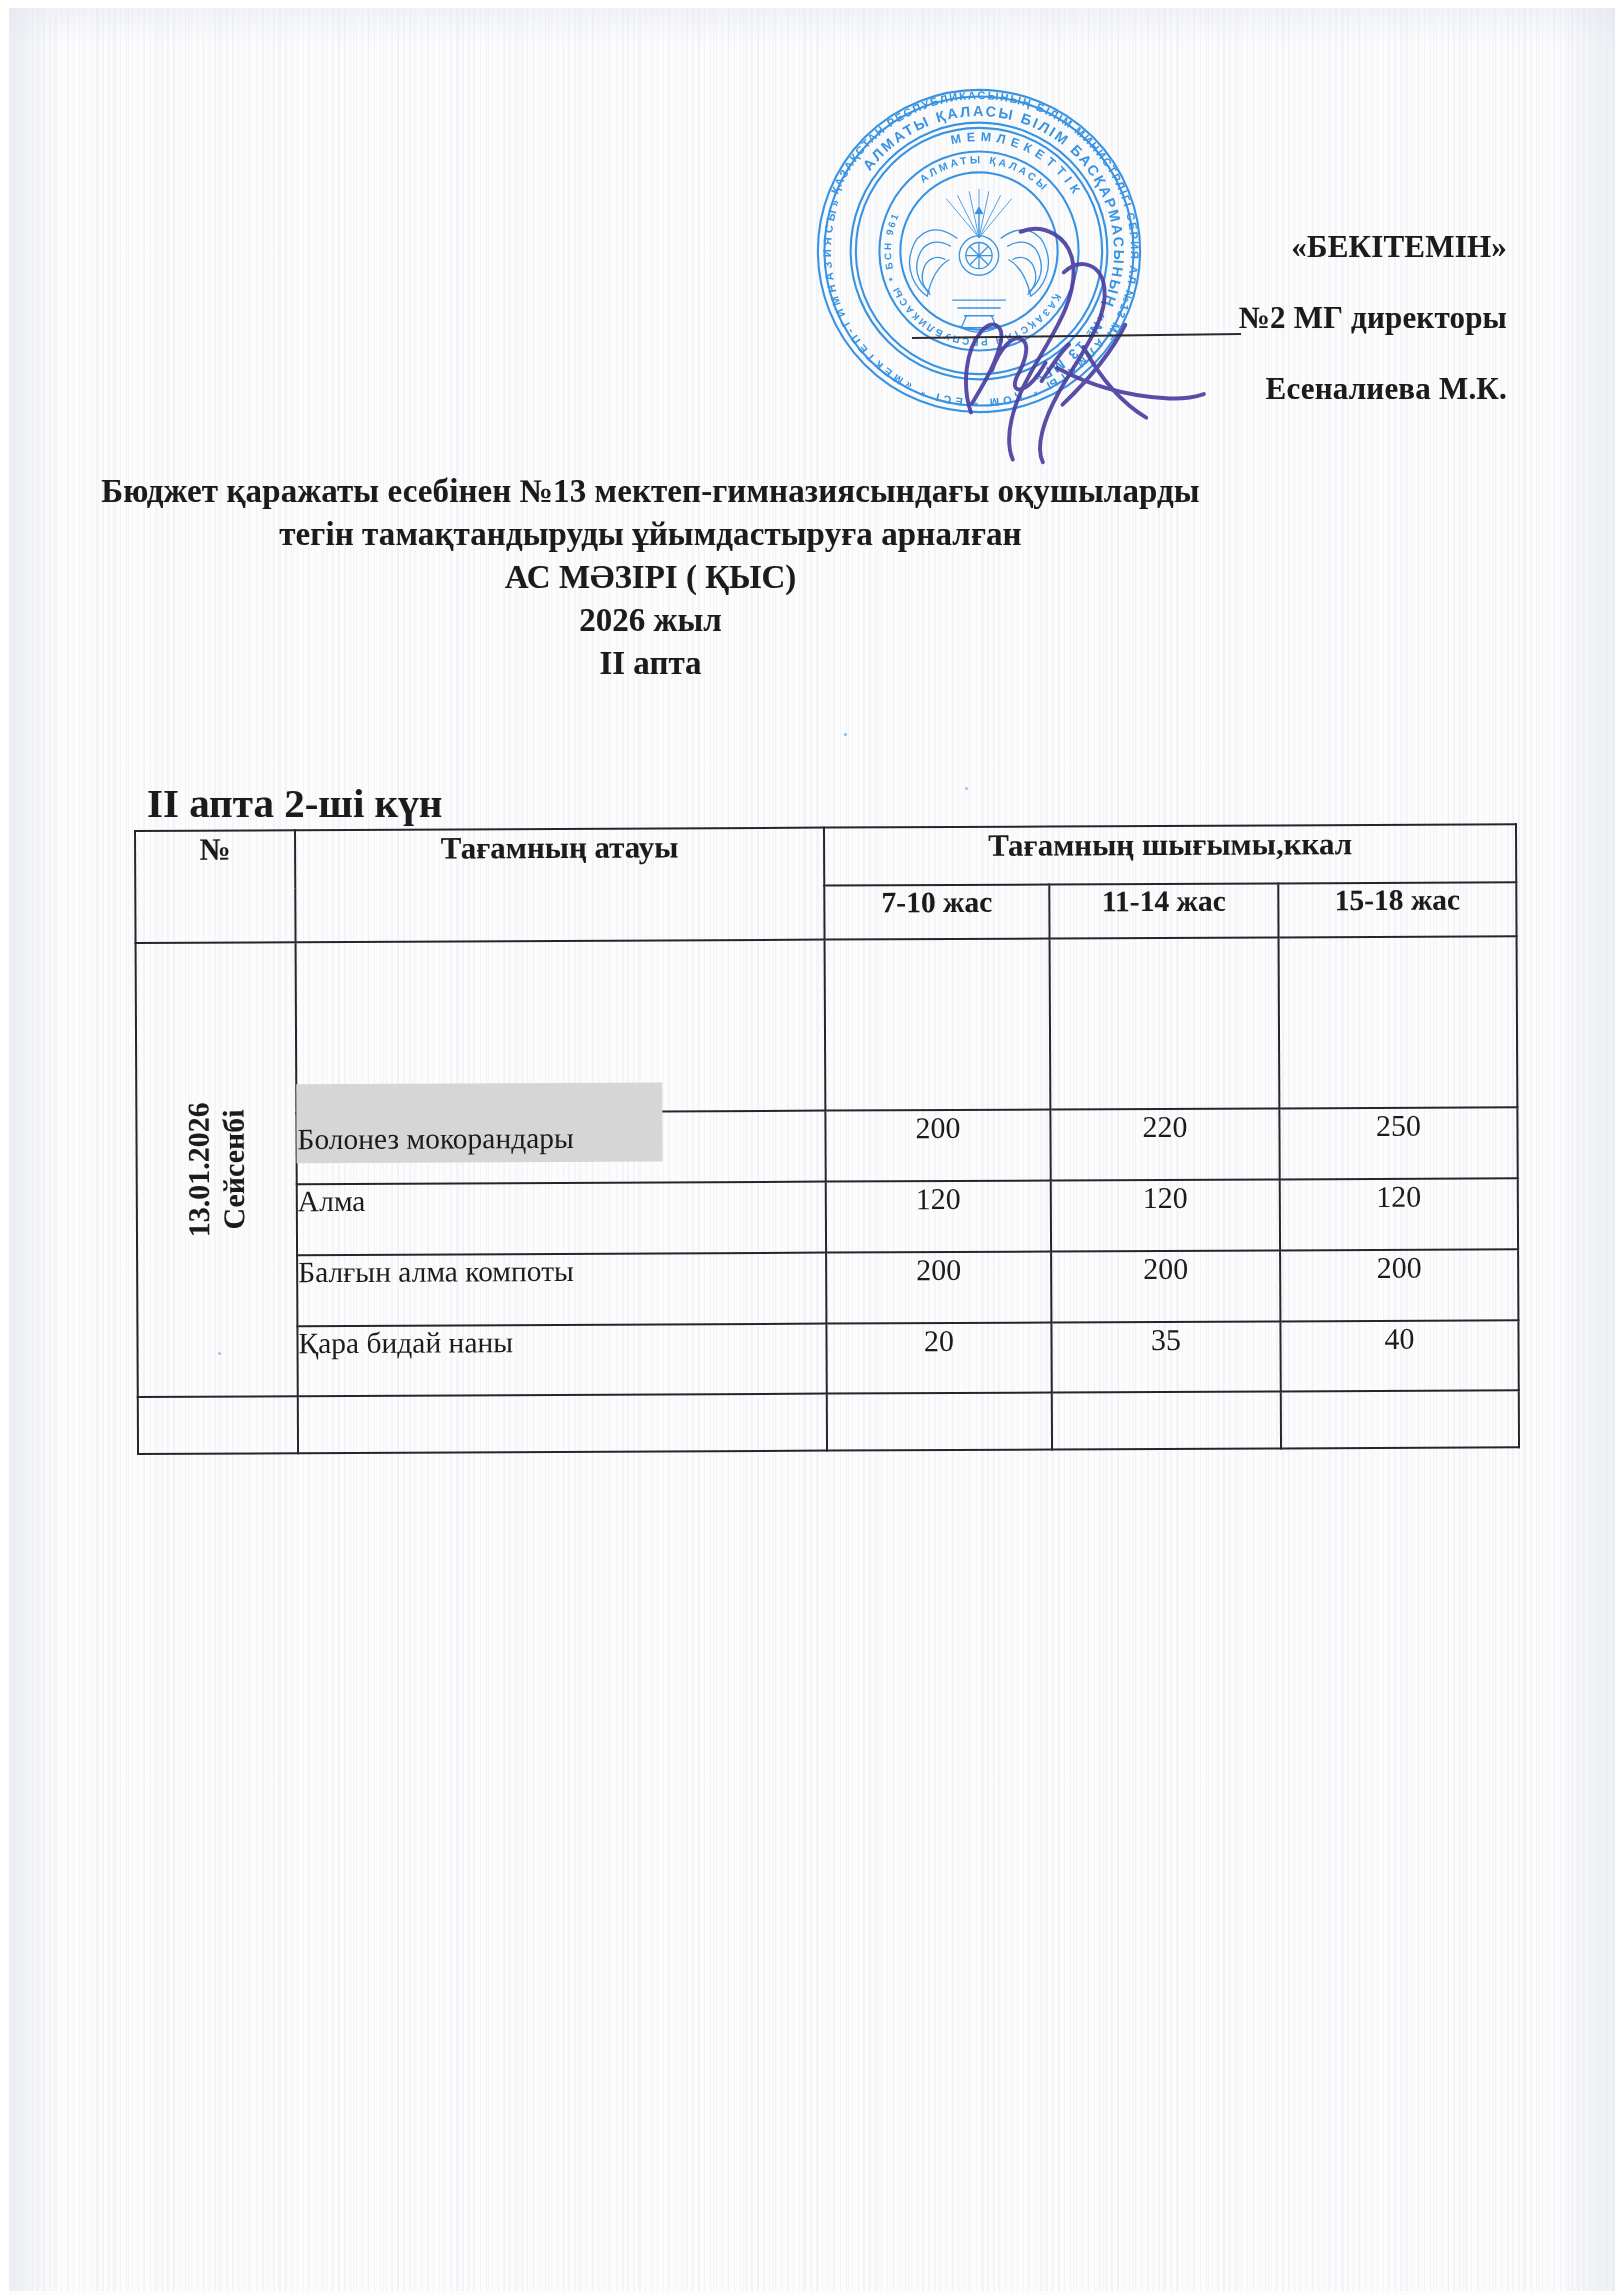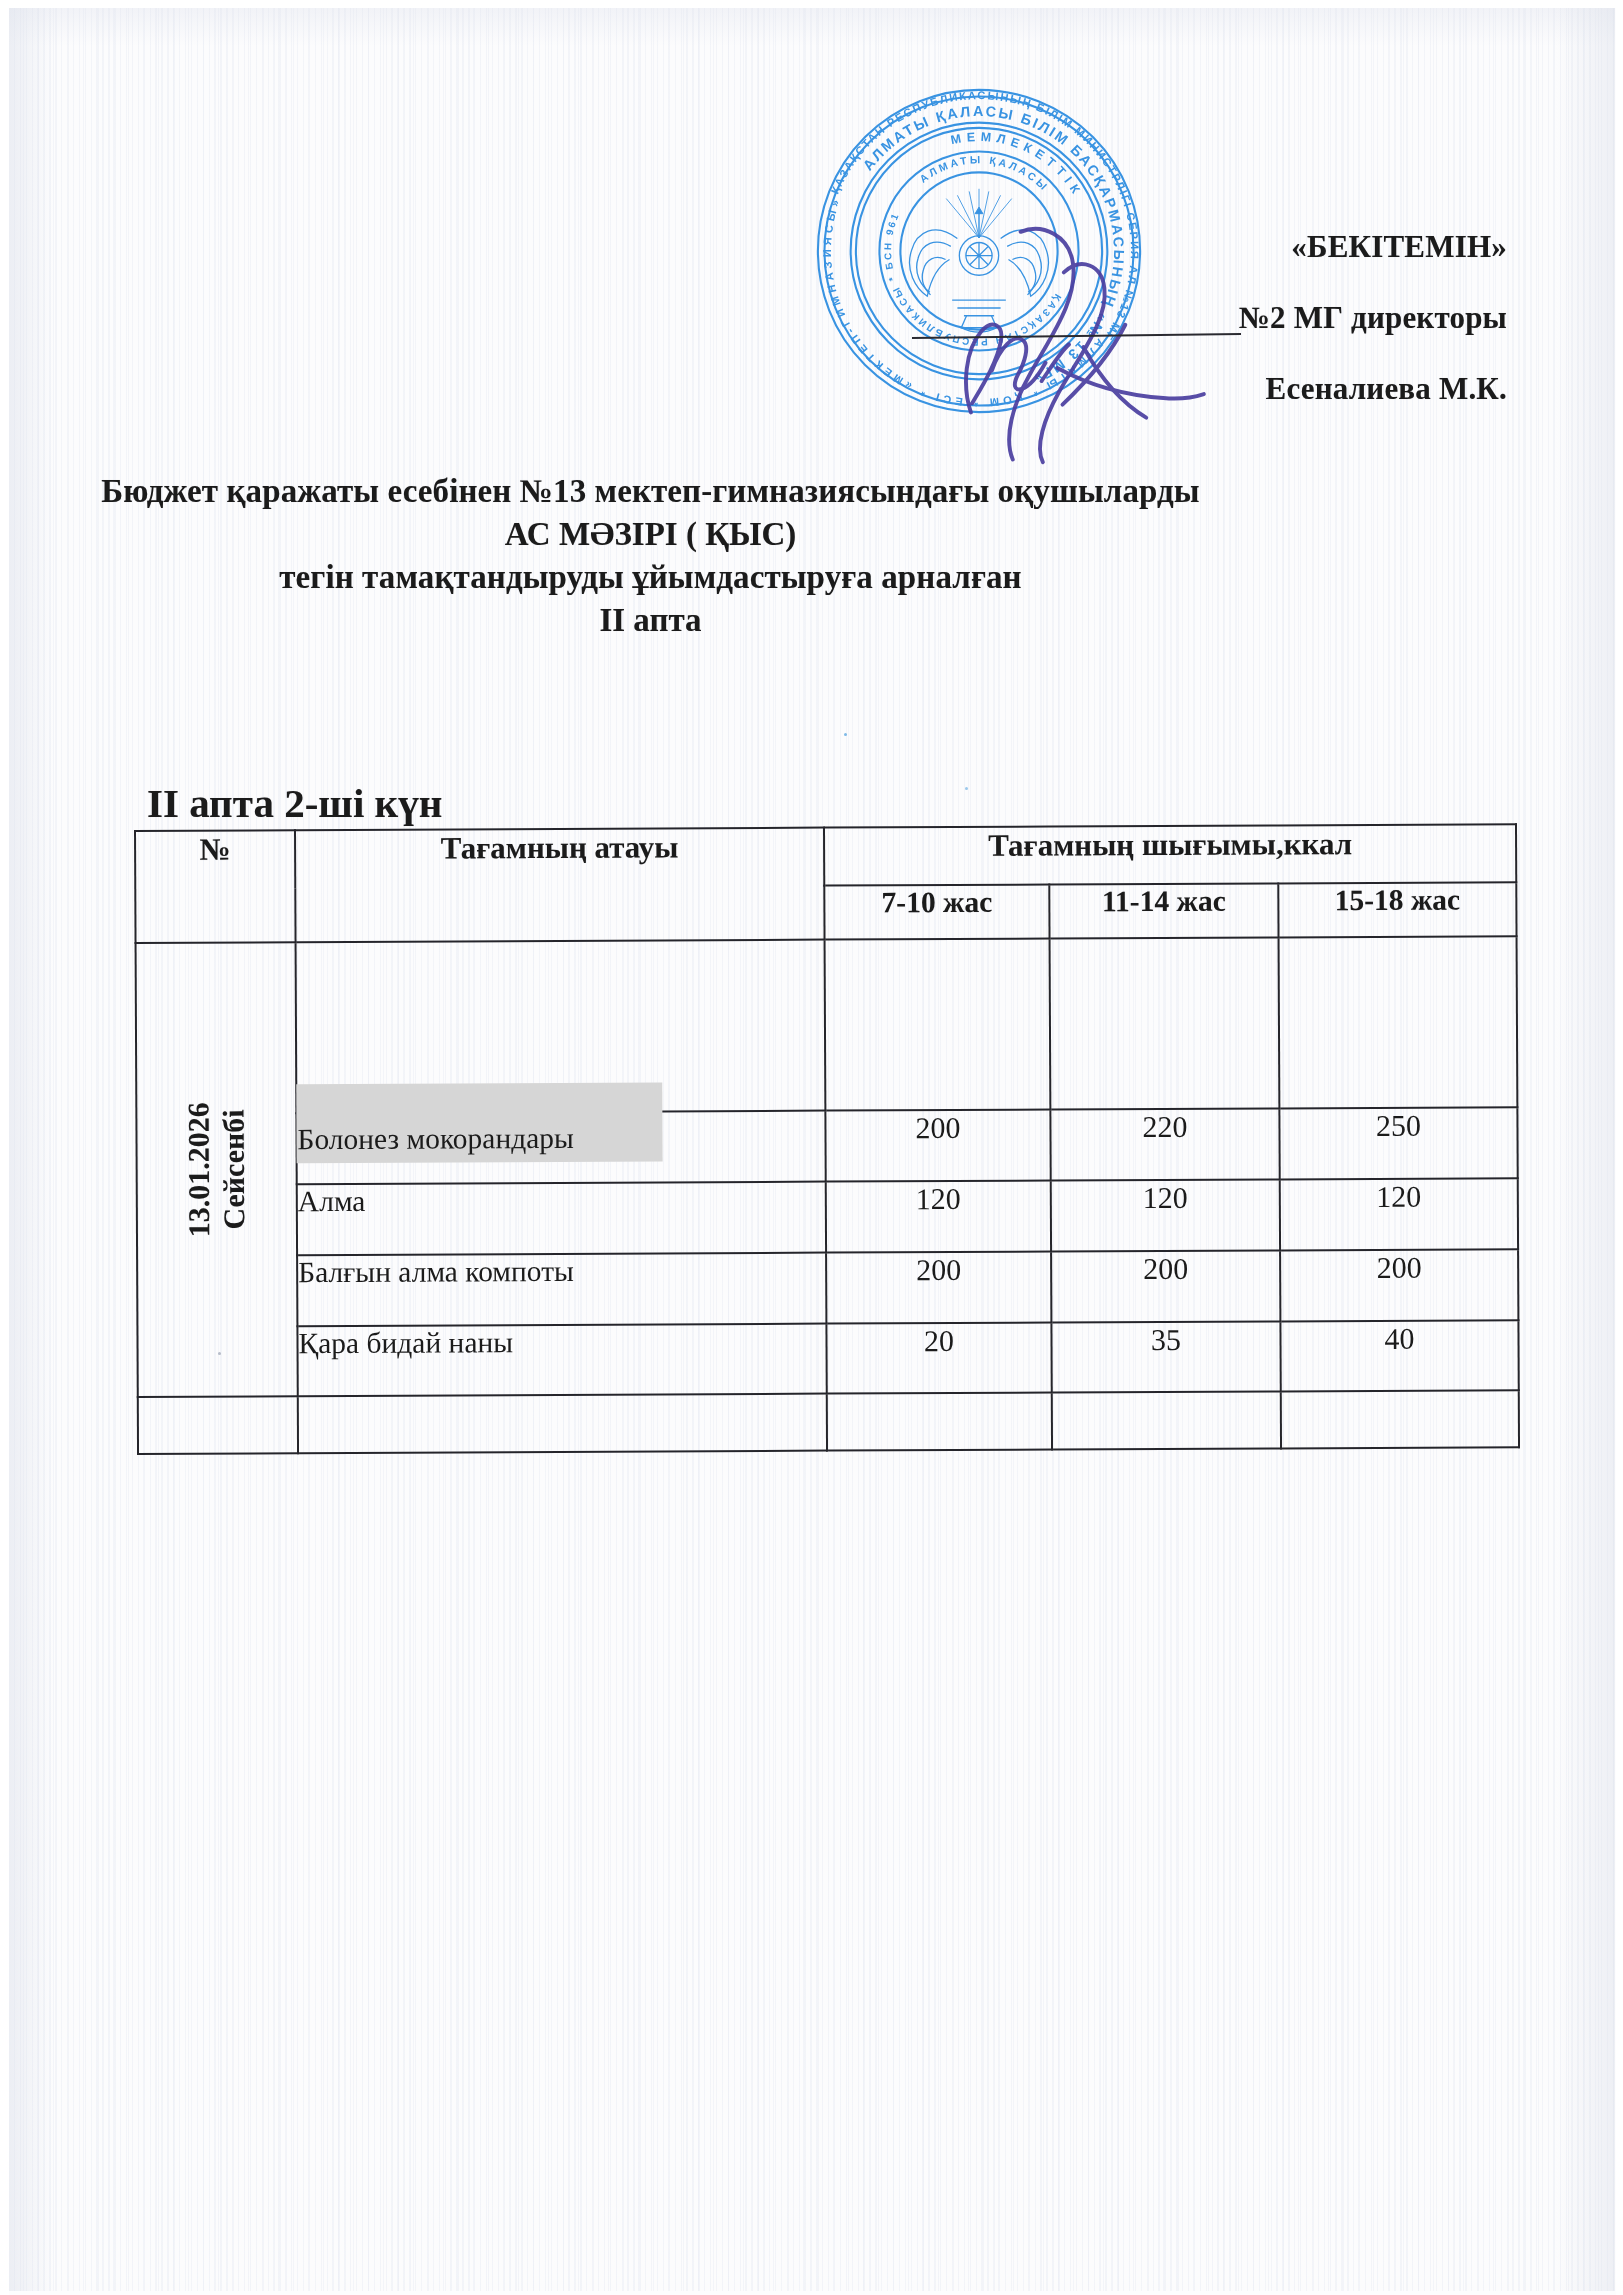--- a/index.html
+++ b/index.html
@@ -305,22 +305,23 @@
   <div class="sig-underline"></div>
 
   <div class="approval">
     <div>«БЕКІТЕМІН»</div>
     <div>№2 МГ директоры</div>
     <div>Есеналиева М.К.</div>
   </div>
 
   <div class="title-block">
     <div class="t-line t-wide">Бюджет қаражаты есебінен №13 мектеп-гимназиясындағы оқушыларды</div>
+    <div class="t-line t-wide">тегін тамақтандыруды ұйымдастыруға арналған</div>
     <div class="t-line">АС МӘЗІРІ ( ҚЫС)</div>
-    <div class="t-line t-wide">тегін тамақтандыруды ұйымдастыруға арналған</div>
+    <div class="t-line">2026 жыл</div>
     <div class="t-line">II апта</div>
   </div>
 
   <div class="week-day-label">II апта 2-ші күн</div>
 
   <div class="table-wrap">
     <table class="menu">
       <colgroup>
         <col class="col-num">
           <col class="col-dish">

